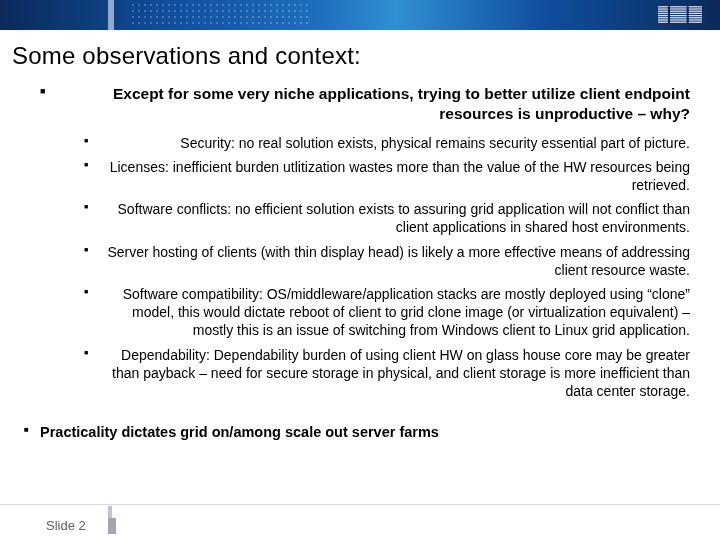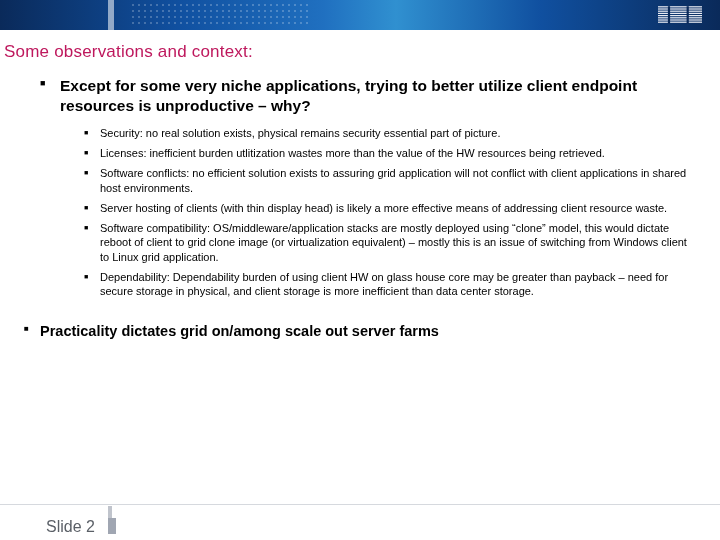--- a/index.html
+++ b/index.html
@@ -42,30 +42,31 @@
     position: absolute;
     right: 18px;
     top: 0px;
     width: 44px;
     height: 30px;
     display: flex;
     align-items: center;
   }
   .ibm-logo svg { display:block; }
   .slide-title {
-    color: #be185d;
-    font-size: 17px;
+    color: #000000;
+    font-size: 24px;
     font-weight: 400;
-    padding: 12px 0 14px 4px;
+    padding: 12px 0 14px 12px;
     letter-spacing: 0.2px;
   }
   ul.level1 {
     list-style: none;
     margin: 0;
     padding: 0 30px 0 48px;
+    text-align: right;
   }
   ul.level1 > li {
     position: relative;
     padding: 0 0 8px 12px;
     font-size: 15.5px;
     font-weight: 700;
     line-height: 1.28;
   }
   ul.level1 > li::before {
     content: "■";
@@ -76,21 +77,21 @@
     color: #000;
   }
   ul.level2 {
     list-style: none;
     margin: 10px 0 0 0;
     padding: 0 0 0 30px;
   }
   ul.level2 > li {
     position: relative;
     padding: 0 0 6px 10px;
-    font-size: 11px;
+    font-size: 14px;
     font-weight: 400;
     line-height: 1.3;
   }
   ul.level2 > li::before {
     content: "■";
     position: absolute;
     left: -6px;
     top: 2px;
     font-size: 7px;
     color: #000;
@@ -144,21 +145,21 @@
     left: 0;
     right: 0;
     top: -6px;
     height: 1px;
     background: #d6d9de;
   }
   .footer-left {
     position: absolute;
     left: 46px;
     top: 8px;
-    font-size: 16px;
+    font-size: 13px;
     color: #5a5f66;
   }
   .footer-right {
     position: absolute;
     right: 24px;
     top: 8px;
     font-size: 11px;
     color: #5a5f66;
     margin-top: 30px;
   }
@@ -190,21 +191,21 @@
 </div>
 
 <div class="slide-title">Some observations and context:</div>
 
 <ul class="level1">
   <li>
     <span>Except for some very niche applications, trying to better utilize client endpoint resources is unproductive – why?</span>
     <ul class="level2">
       <li><span>Security:  no real solution exists, physical remains security essential part of picture.</span></li>
       <li><span>Licenses:  inefficient burden utlitization wastes more than the value of the HW resources being retrieved.</span></li>
-      <li><span>Software conflicts:  no efficient solution exists to assuring grid application will not conflict with client applications in shared host environments.</span></li>
+      <li><span>Software conflicts:  no efficient solution exists to assuring grid application will not conflict than client applications in shared host environments.</span></li>
       <li><span>Server hosting of clients (with thin display head) is likely a more effective means of addressing client resource waste.</span></li>
       <li><span>Software compatibility:  OS/middleware/application stacks are mostly deployed using “clone” model, this would dictate reboot of client to grid clone image (or virtualization equivalent) – mostly this is an issue of switching from Windows client to Linux grid application.</span></li>
       <li><span>Dependability:  Dependability burden of using client HW on glass house core may be greater than payback – need for secure storage in physical, and client storage is more inefficient than data center storage.</span></li>
     </ul>
   </li>
 </ul>
 
 <ul class="level1-b">
   <li>
     <span>Practicality dictates grid on/among scale out server farms</span>

